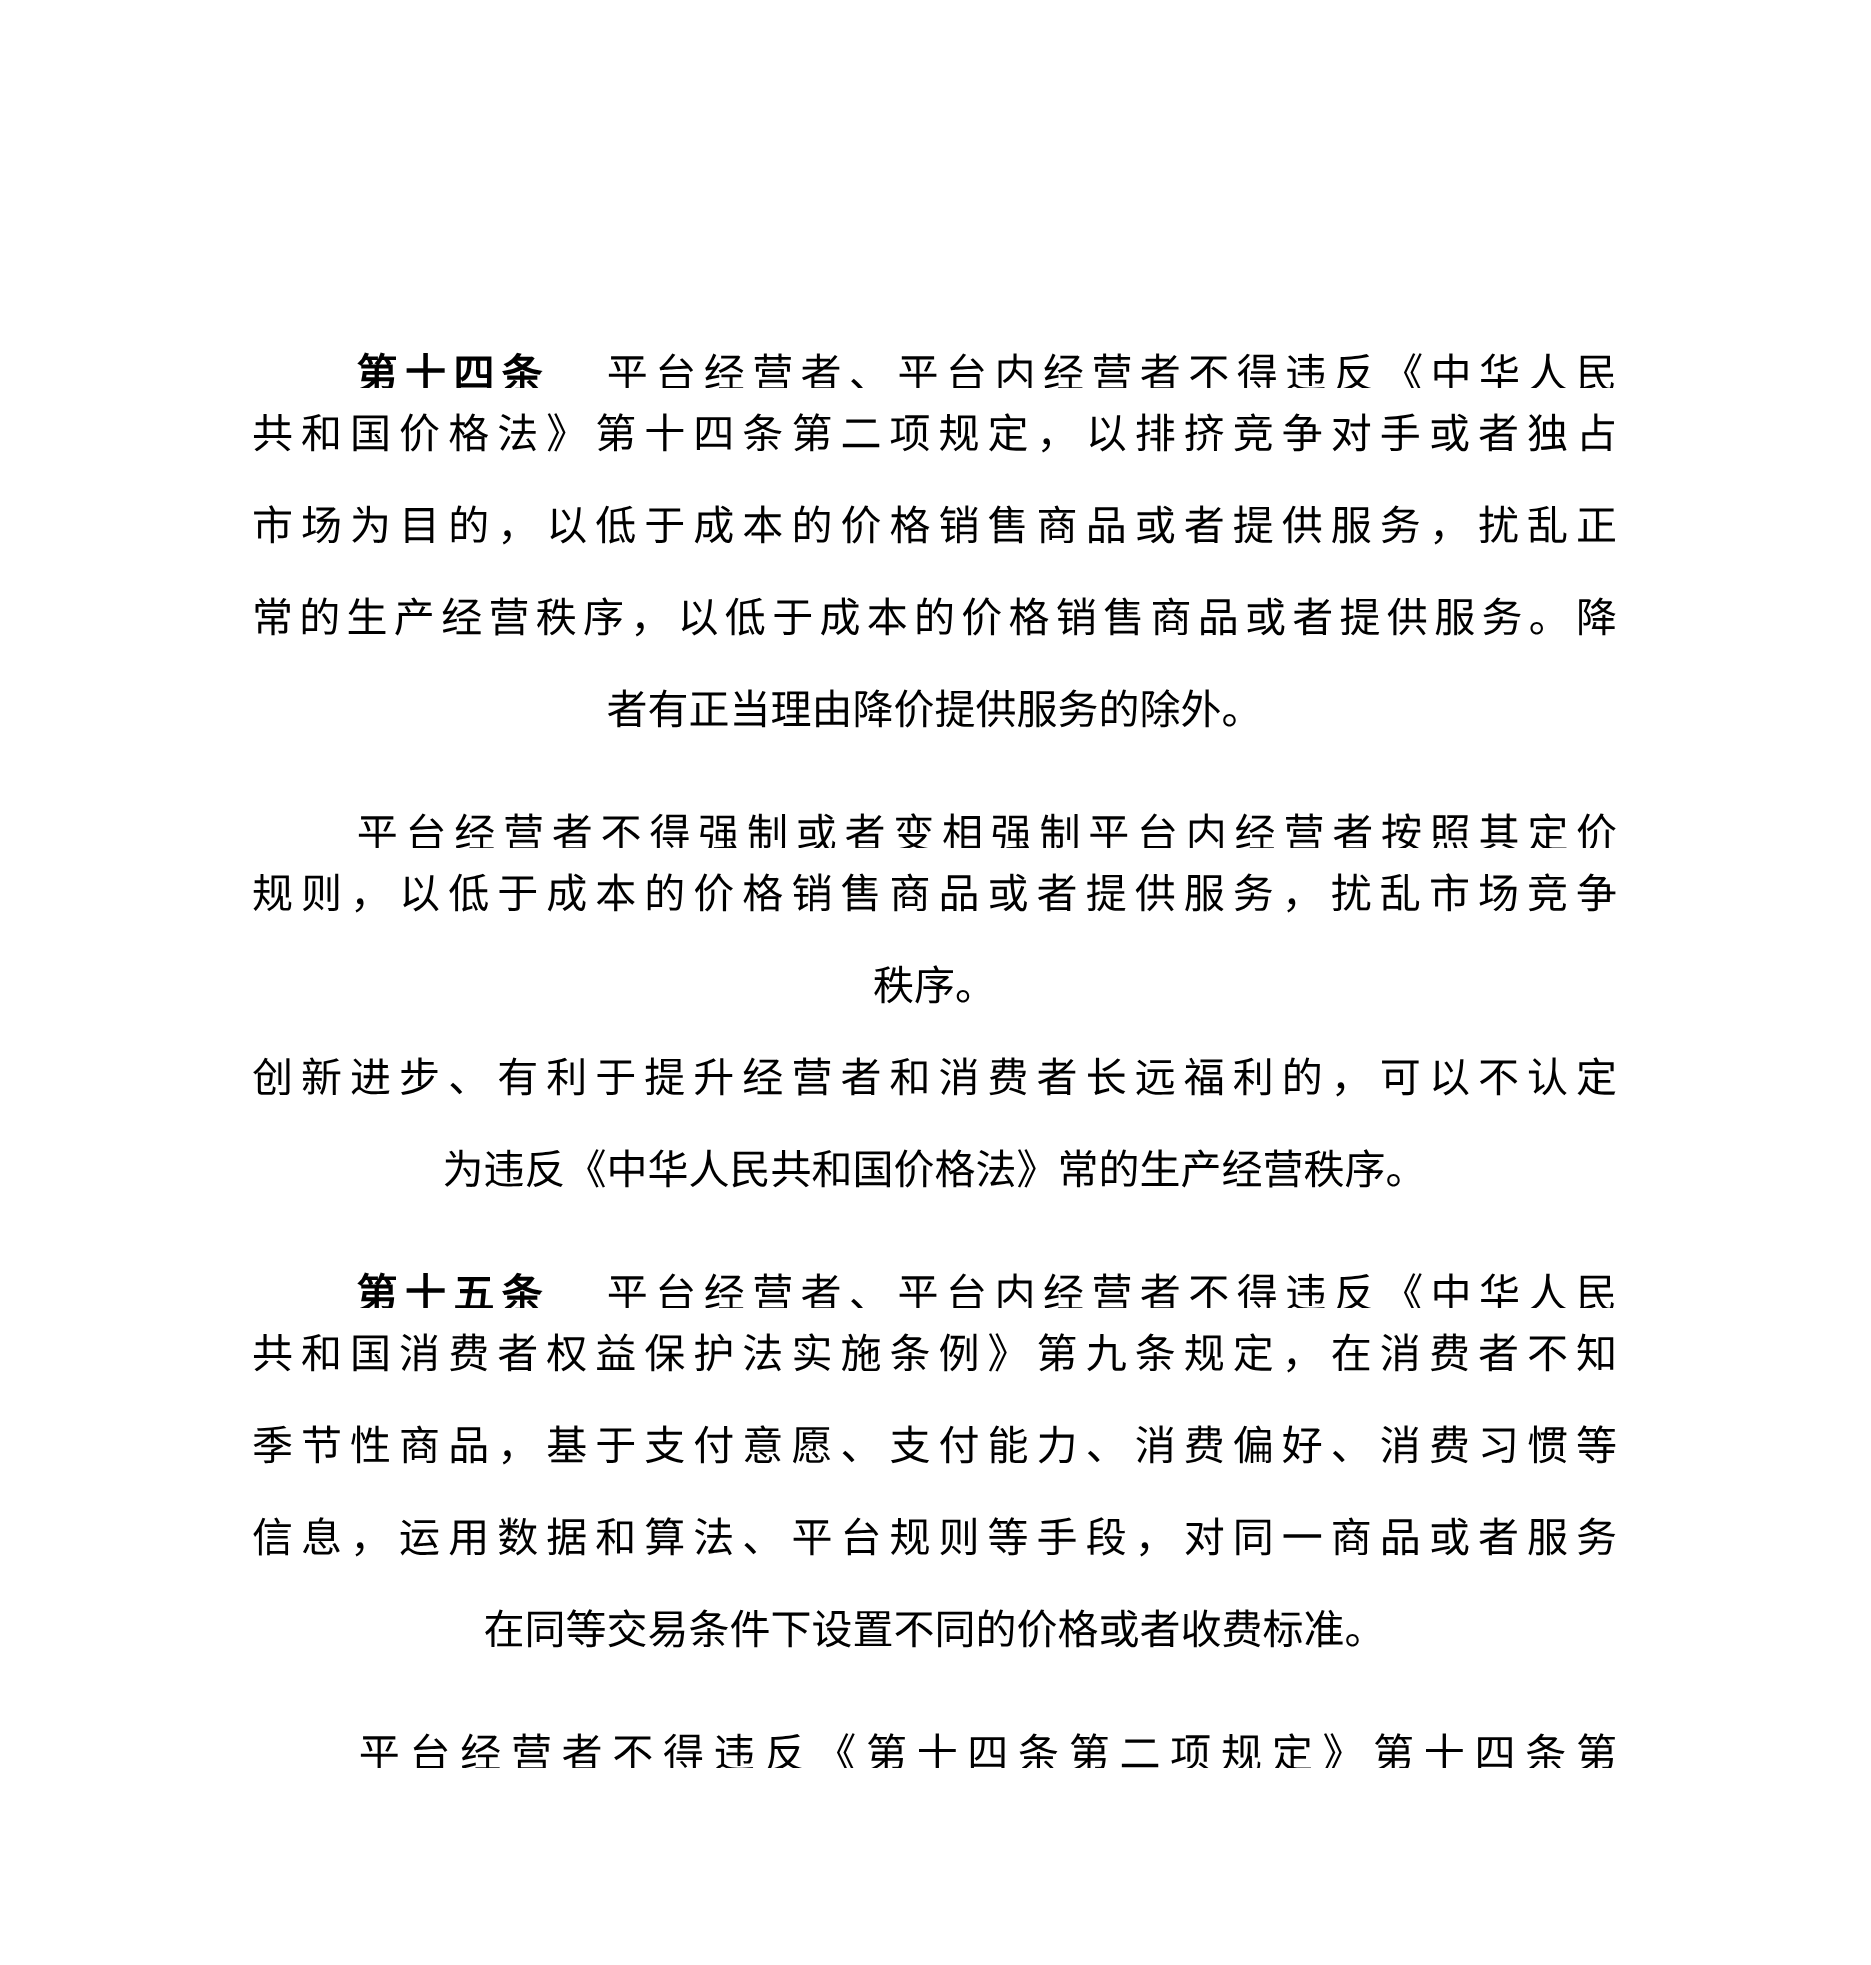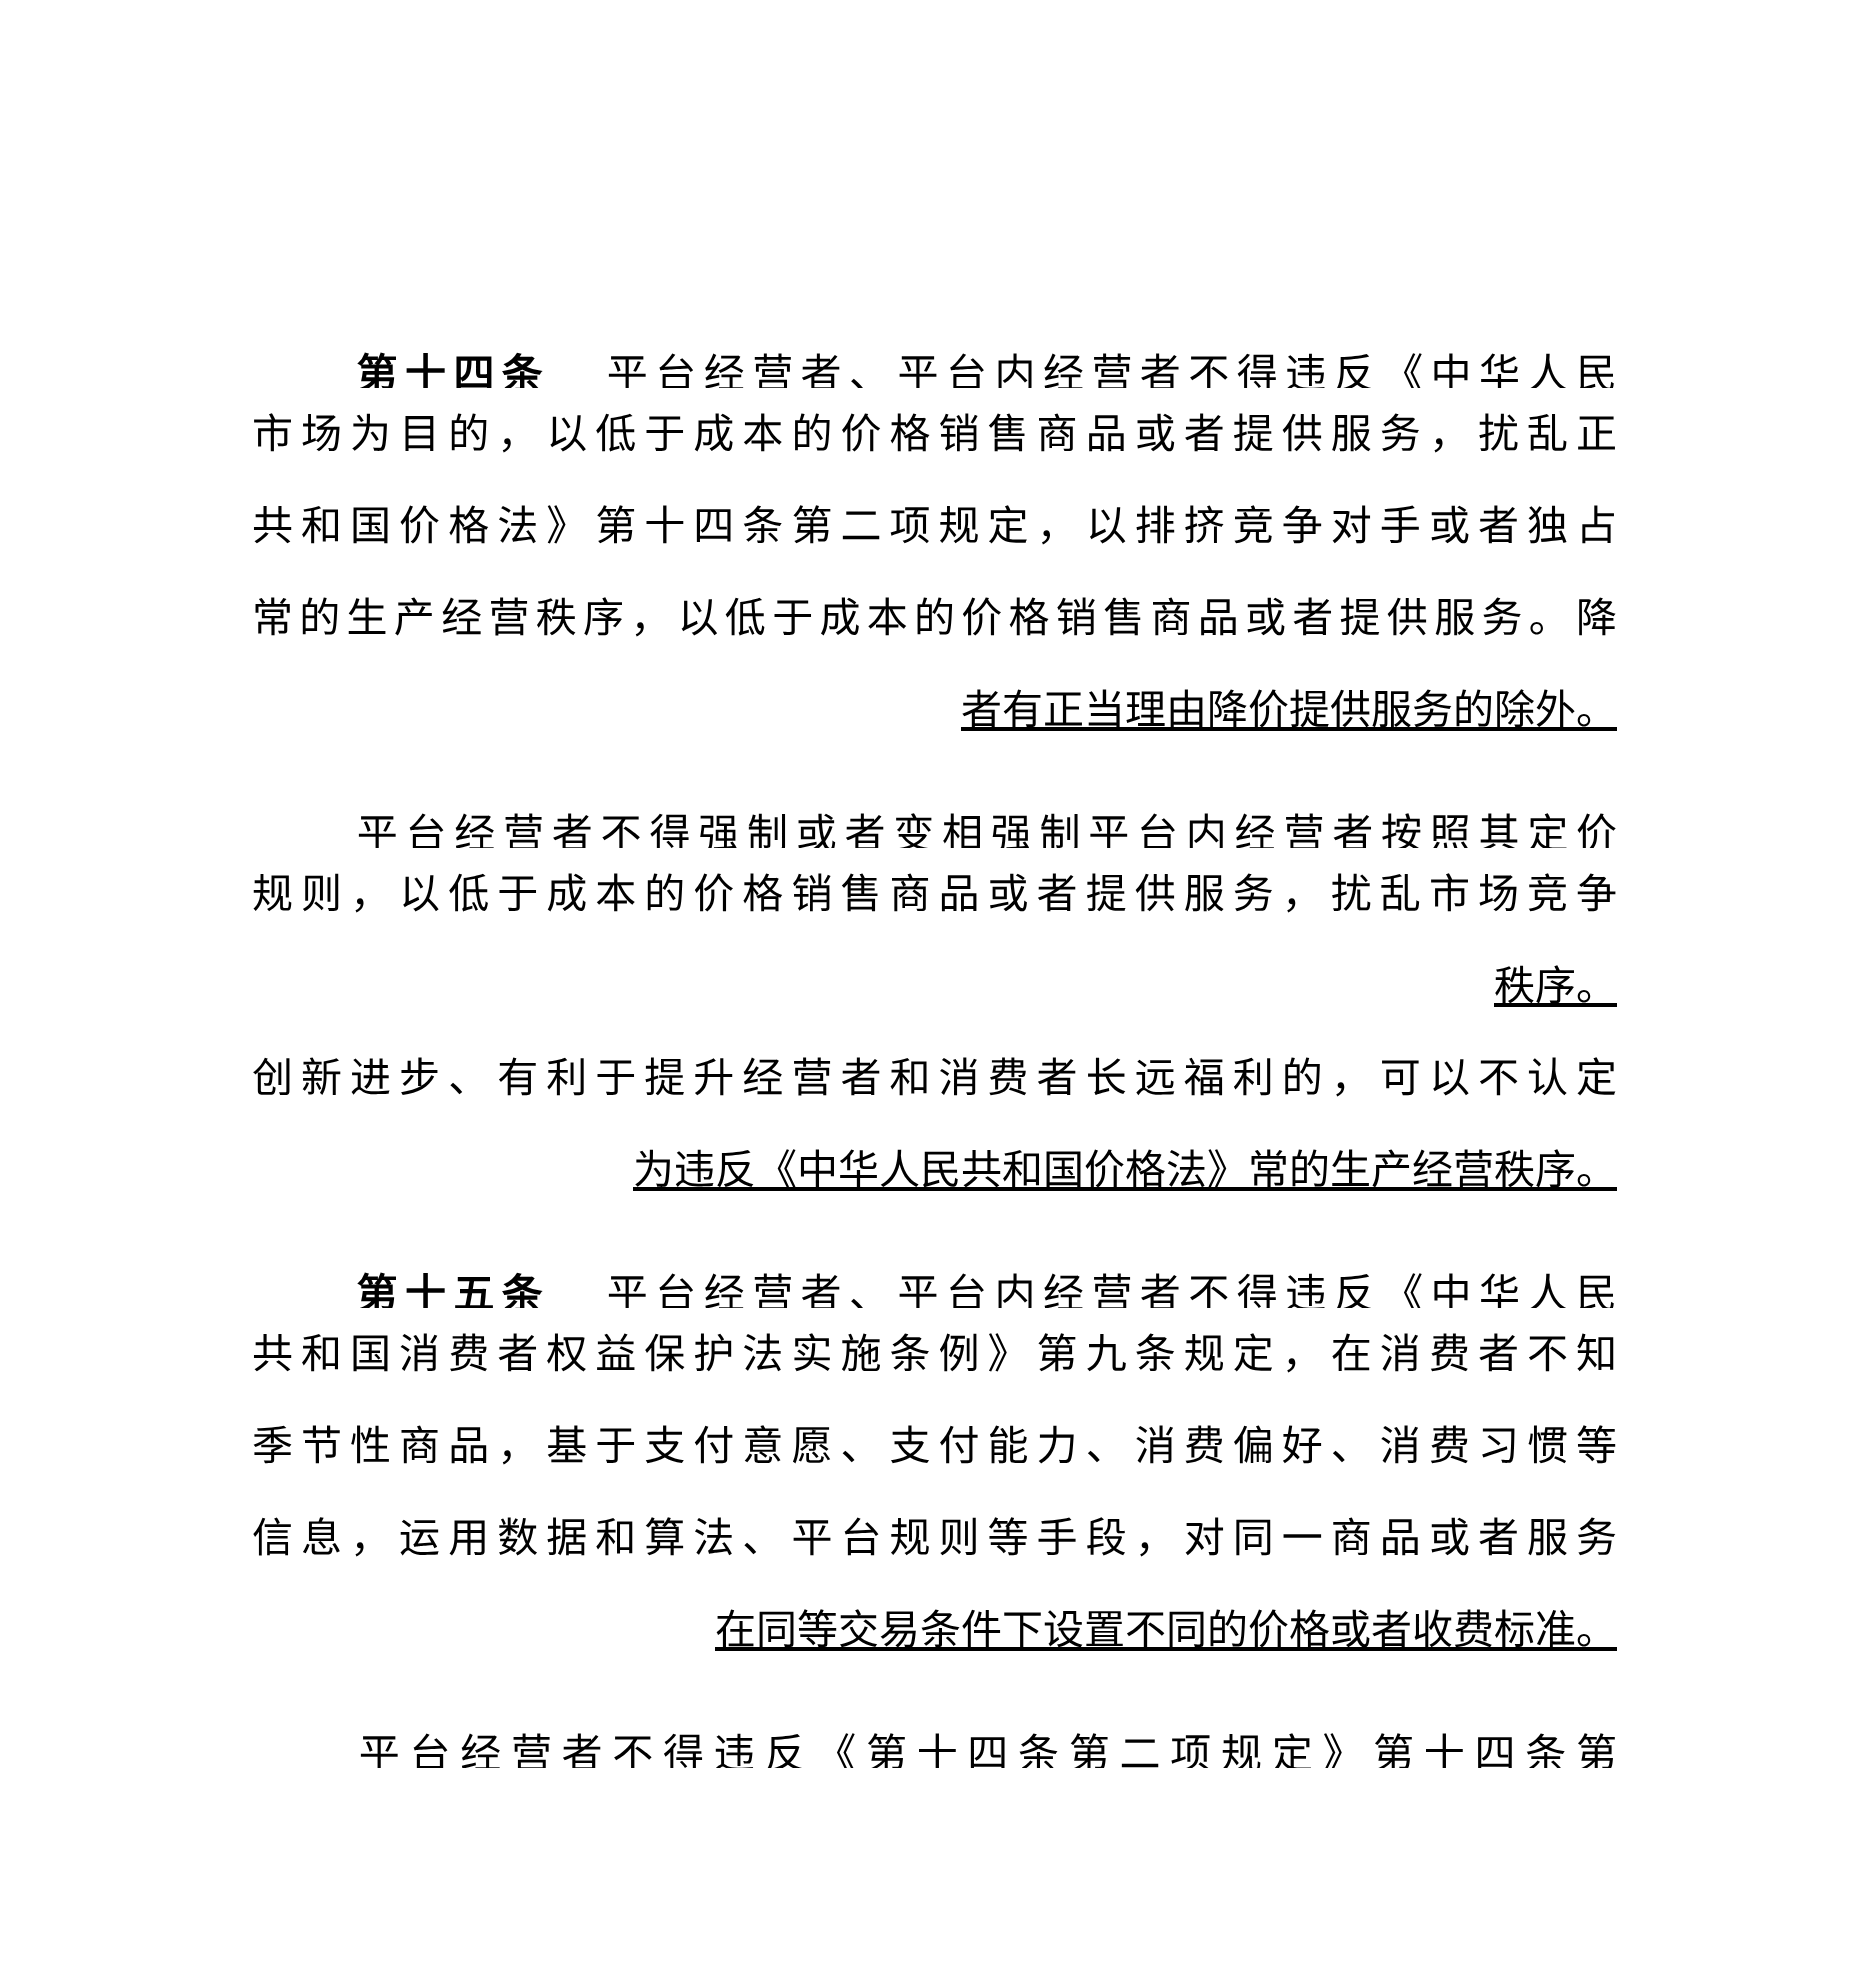--- a/index.html
+++ b/index.html
@@ -9,34 +9,34 @@
     font-family:"Liberation Serif","DejaVu Serif",serif;
   }
   .text-block{
     position:absolute;left:252px;top:296px;width:1365px;
   }
   .line{
     height:92px;line-height:92px;font-size:41px;
     white-space:nowrap;overflow:hidden;
   }
   .j{text-align:justify;text-align-last:justify;text-justify:inter-character;}
-  .l{text-align:right;text-decoration:underline;}
+  .l{text-align:center;}
   .term{font-weight:bold;}
   
   .sp{display:inline-block;overflow:hidden;color:transparent;vertical-align:baseline;}
   .w2{width:97px;}
   .w1{width:49px;}
 </style>
 </head>
 <body>
 
 <div class="text-block">
   <div class="line j"><span class="sp w2">　　</span><span class="term">第十四条</span><span class="sp w1">　</span><span>平台经营者、平台内经营者不得违反《中华人民</span></div>
+  <div class="line j"><span>共和国价格法》第十四条第二项规定，以排挤竞争对手或者独占</span></div>
   <div class="line j"><span>市场为目的，以低于成本的价格销售商品或者提供服务，扰乱正</span></div>
-  <div class="line j"><span>共和国价格法》第十四条第二项规定，以排挤竞争对手或者独占</span></div>
   <div class="line j"><span>常的生产经营秩序，以低于成本的价格销售商品或者提供服务。降</span></div>
   <div class="line l"><span>者有正当理由降价提供服务的除外。</span></div>
   <div class="line j"><span class="sp w2">　　</span><span>平台经营者不得强制或者变相强制平台内经营者按照其定价</span></div>
   <div class="line j"><span>规则，以低于成本的价格销售商品或者提供服务，扰乱市场竞争</span></div>
   <div class="line l"><span>秩序。</span></div>
   <div class="line j"><span>创新进步、有利于提升经营者和消费者长远福利的，可以不认定</span></div>
   <div class="line l"><span>为违反《中华人民共和国价格法》常的生产经营秩序。</span></div>
   <div class="line j"><span class="sp w2">　　</span><span class="term">第十五条</span><span class="sp w1">　</span><span>平台经营者、平台内经营者不得违反《中华人民</span></div>
   <div class="line j"><span>共和国消费者权益保护法实施条例》第九条规定，在消费者不知</span></div>
   <div class="line j"><span>季节性商品，基于支付意愿、支付能力、消费偏好、消费习惯等</span></div>

